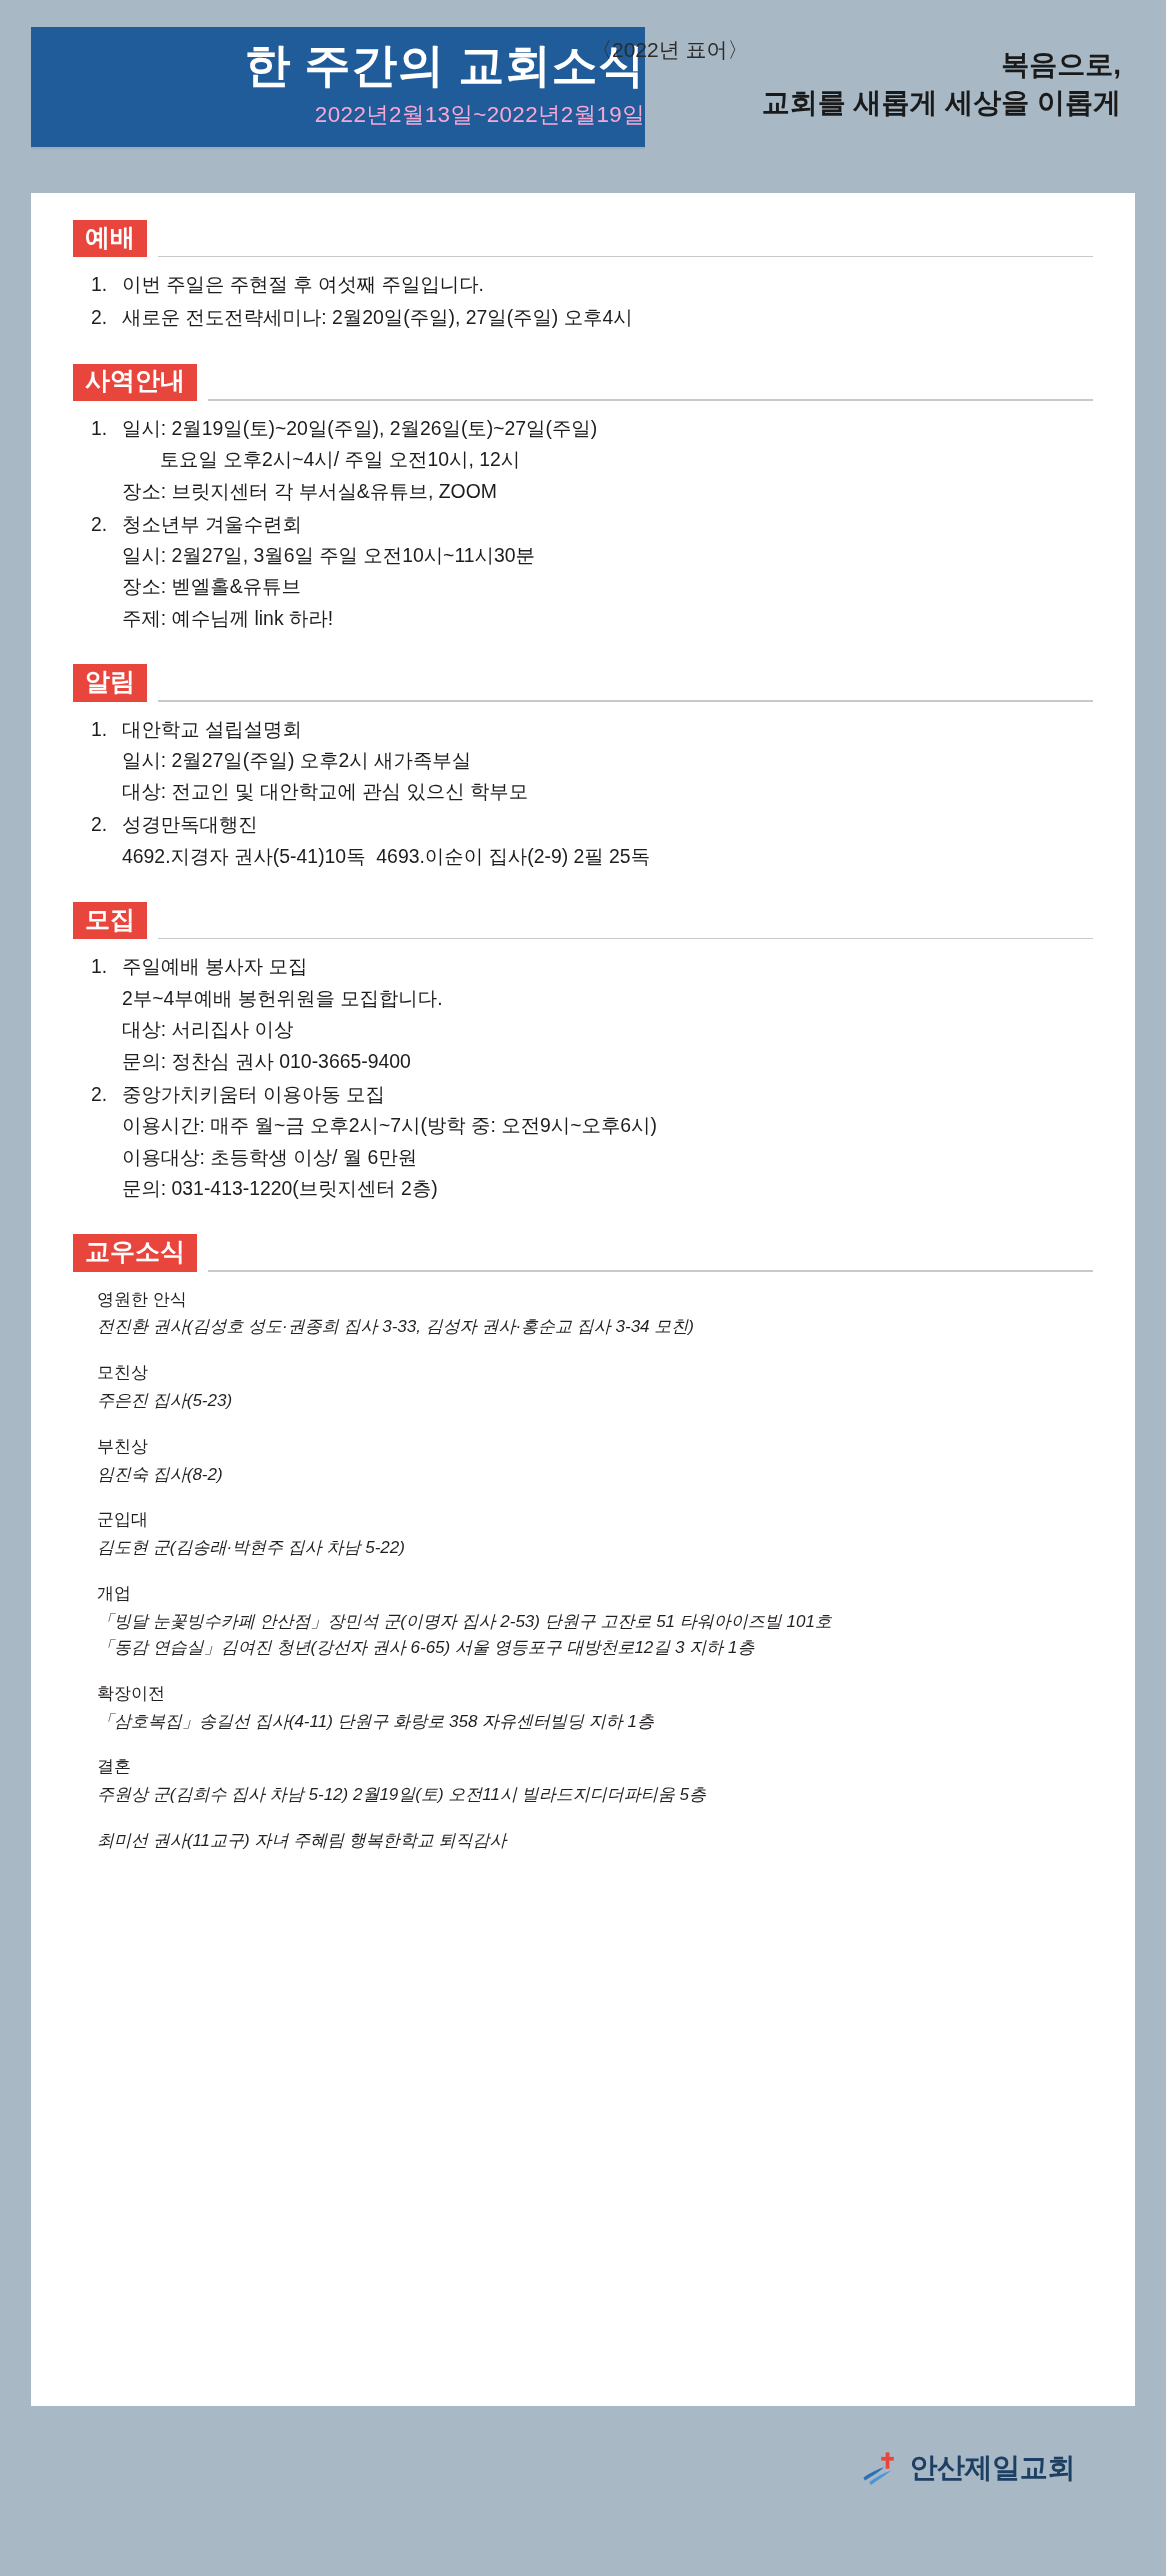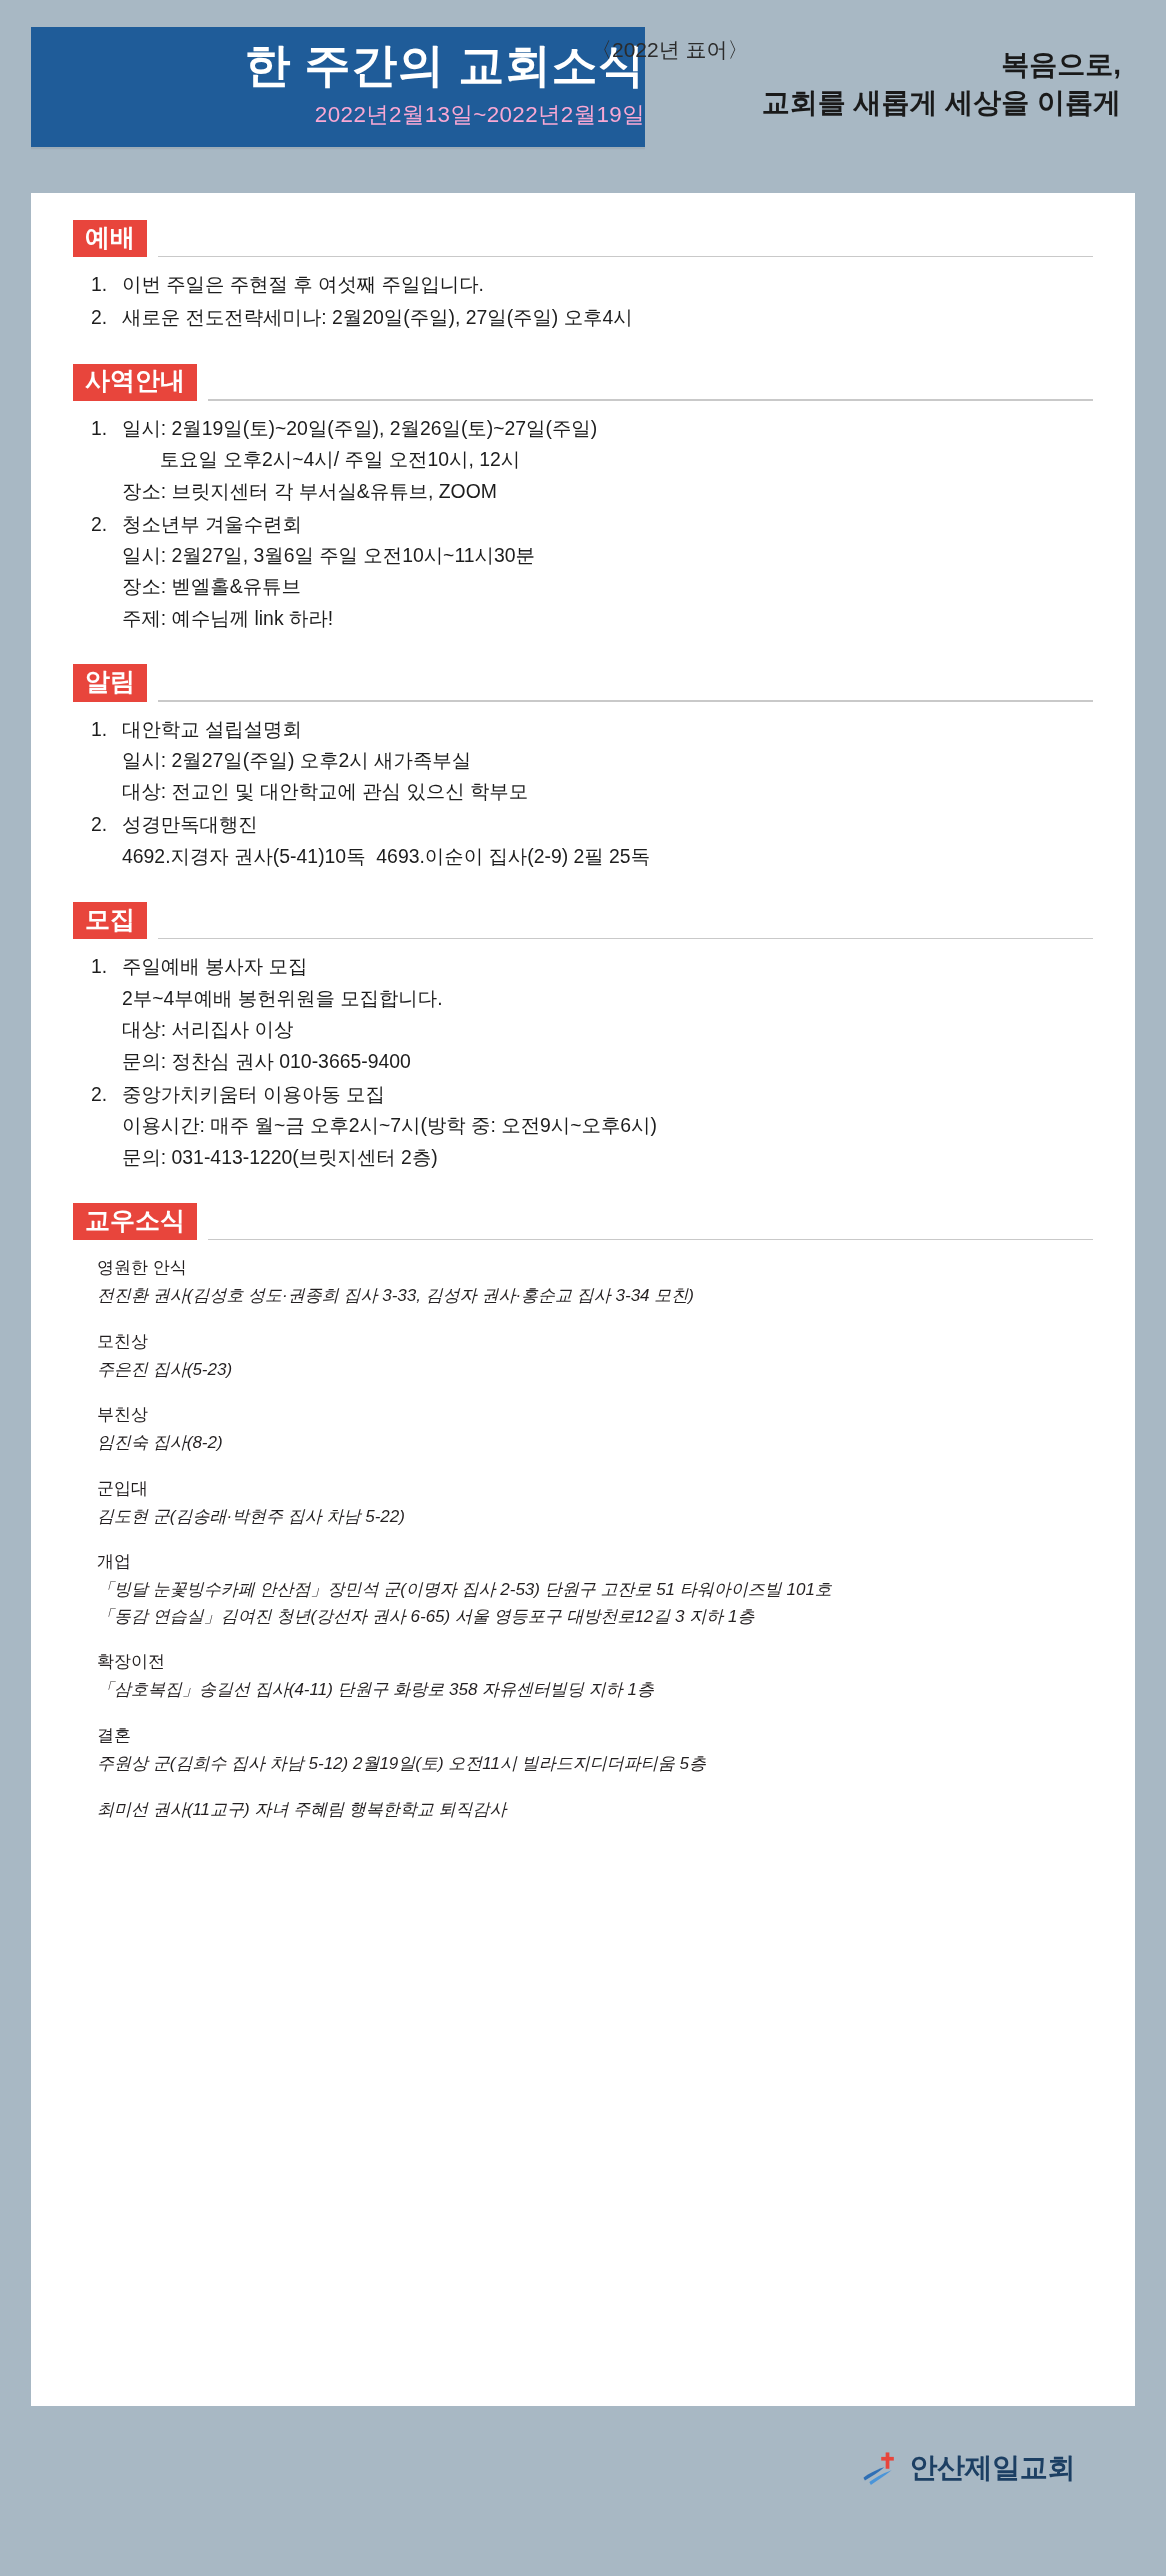--- a/index.html
+++ b/index.html
@@ -265,20 +265,21 @@
           <div class="line">2부~4부예배 봉헌위원을 모집합니다.</div>
           <div class="line">대상: 서리집사 이상</div>
           <div class="line">문의: 정찬심 권사 010-3665-9400</div>
         </div>
       </div>
       <div class="item">
         <div class="item-num">2.</div>
         <div class="item-lines">
           <div class="line">중앙가치키움터 이용아동 모집</div>
           <div class="line">이용시간: 매주 월~금 오후2시~7시(방학 중: 오전9시~오후6시)</div>
+          <div class="line">이용대상: 초등학생 이상/ 월 6만원</div>
           <div class="line">문의: 031-413-1220(브릿지센터 2층)</div>
         </div>
       </div>
     </div>
   </div>
 
   <div class="spacer-md"></div>
 
   <div class="section">
     <div class="section-head">

